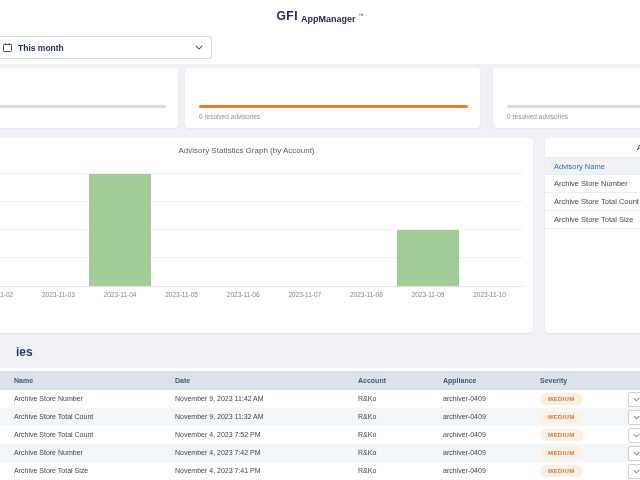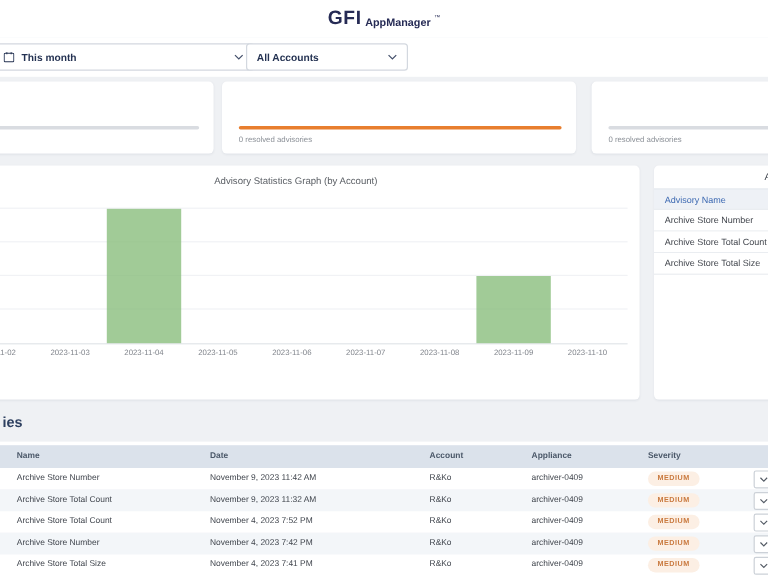--- a/index.html
+++ b/index.html
@@ -8,21 +8,21 @@
     background:#eff1f4;
     font-family:"Liberation Sans","DejaVu Sans",sans-serif;
     -webkit-font-smoothing:antialiased;
   }
   .abs{position:absolute;}
 
   
   .topbar{left:0;top:0;width:640px;height:31px;background:#ffffff;border-bottom:1px solid #e7e9ee;
     display:flex;align-items:center;justify-content:center;}
   .logo{display:flex;align-items:center;gap:3px;}
-  .logo-gfi{font-size:16px;font-weight:800;letter-spacing:.5px;color:#262b55;}
+  .logo-gfi{font-size:12px;font-weight:800;letter-spacing:.5px;color:#262b55;}
   .logo-app{font-size:9px;font-weight:700;color:#262b55;margin-top:6px;}
   .logo-tm{font-size:5px;color:#262b55;margin-top:-2px;}
 
   
   .filterbar{left:0;top:31px;width:640px;height:33px;background:#ffffff;}
   .dropdown{position:absolute;top:5px;height:21px;background:#fff;border:1px solid #d3d8df;border-radius:3px;
     display:flex;align-items:center;padding:0 8px;gap:6px;font-size:8.5px;color:#243252;font-weight:600;}
   .dd-caret{margin-left:auto;display:flex;align-items:center;}
 
   
@@ -81,28 +81,20 @@
           <line x1="7" y1="0.5" x2="7" y2="2.5" stroke="#243252" stroke-width="1"></line>
         </svg>
     </span>
     <span>This month</span>
     <span class="dd-caret">
       <svg width="8" height="5" viewBox="0 0 10 6">
           <path d="M1 1l4 4 4-4" fill="none" stroke="#44506b" stroke-width="1.3"></path>
         </svg>
     </span>
   </div>
-  <div class="dropdown" style="left:205px;width:117px;">
-    <span>All Accounts</span>
-    <span class="dd-caret">
-      <svg width="8" height="5" viewBox="0 0 10 6">
-          <path d="M1 1l4 4 4-4" fill="none" stroke="#44506b" stroke-width="1.3"></path>
-        </svg>
-    </span>
-  </div>
 </div>
 
 <div class="abs card" style="left:-160px;top:68px;width:338px;height:60px;">
   <div class="sev-line" style="background:#d9dce1;"></div>
 </div>
 
 <div class="abs card" style="left:185px;top:68px;width:295px;height:60px;">
   <div class="sev-line" style="background:#e87e2e;"></div>
   <div class="sev-sub">0 resolved advisories</div>
 </div>
@@ -138,21 +130,21 @@
 <div class="abs card" style="left:545px;top:138px;width:110px;height:195px;">
   <div class="panel-title-partial">A</div>
   <div>
     <div class="ap-row ap-header" style="top:19px;">Advisory Name</div>
   <div class="ap-row" style="top: 37px;">Archive Store Number</div>
       <div class="ap-row" style="top: 55px;">Archive Store Total Count</div>
       <div class="ap-row" style="top: 73px;">Archive Store Total Size</div>
     </div>
 </div>
 
-<div class="abs section-heading" style="left:2px;top:345px;">ies</div>
+<div class="abs section-heading" style="left:16px;top:345px;">ies</div>
 
 <div class="abs tbl-card">
   <div class="tbl-header">
     <span class="col-0">Name</span>
     <span class="col-1">Date</span>
     <span class="col-2">Account</span>
     <span class="col-3">Appliance</span>
     <span class="col-4">Severity</span>
   </div>
   <div>

